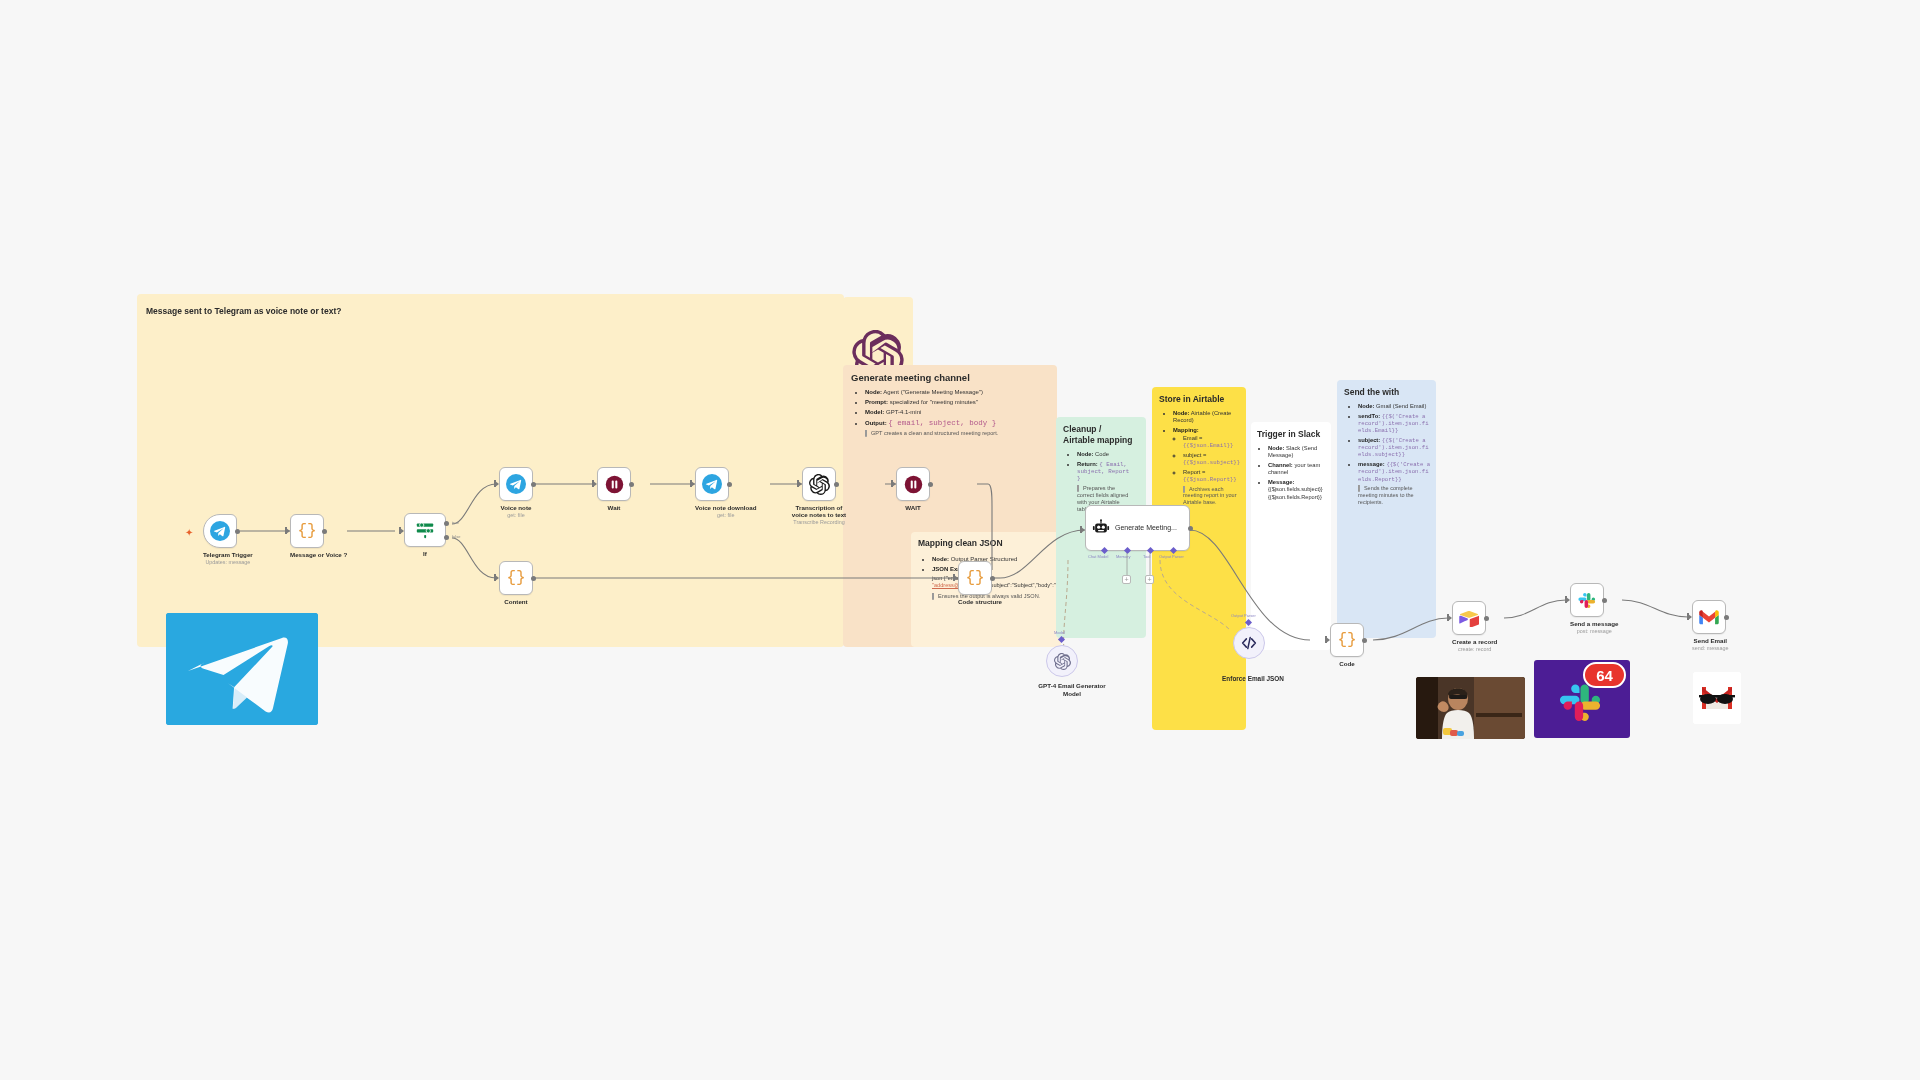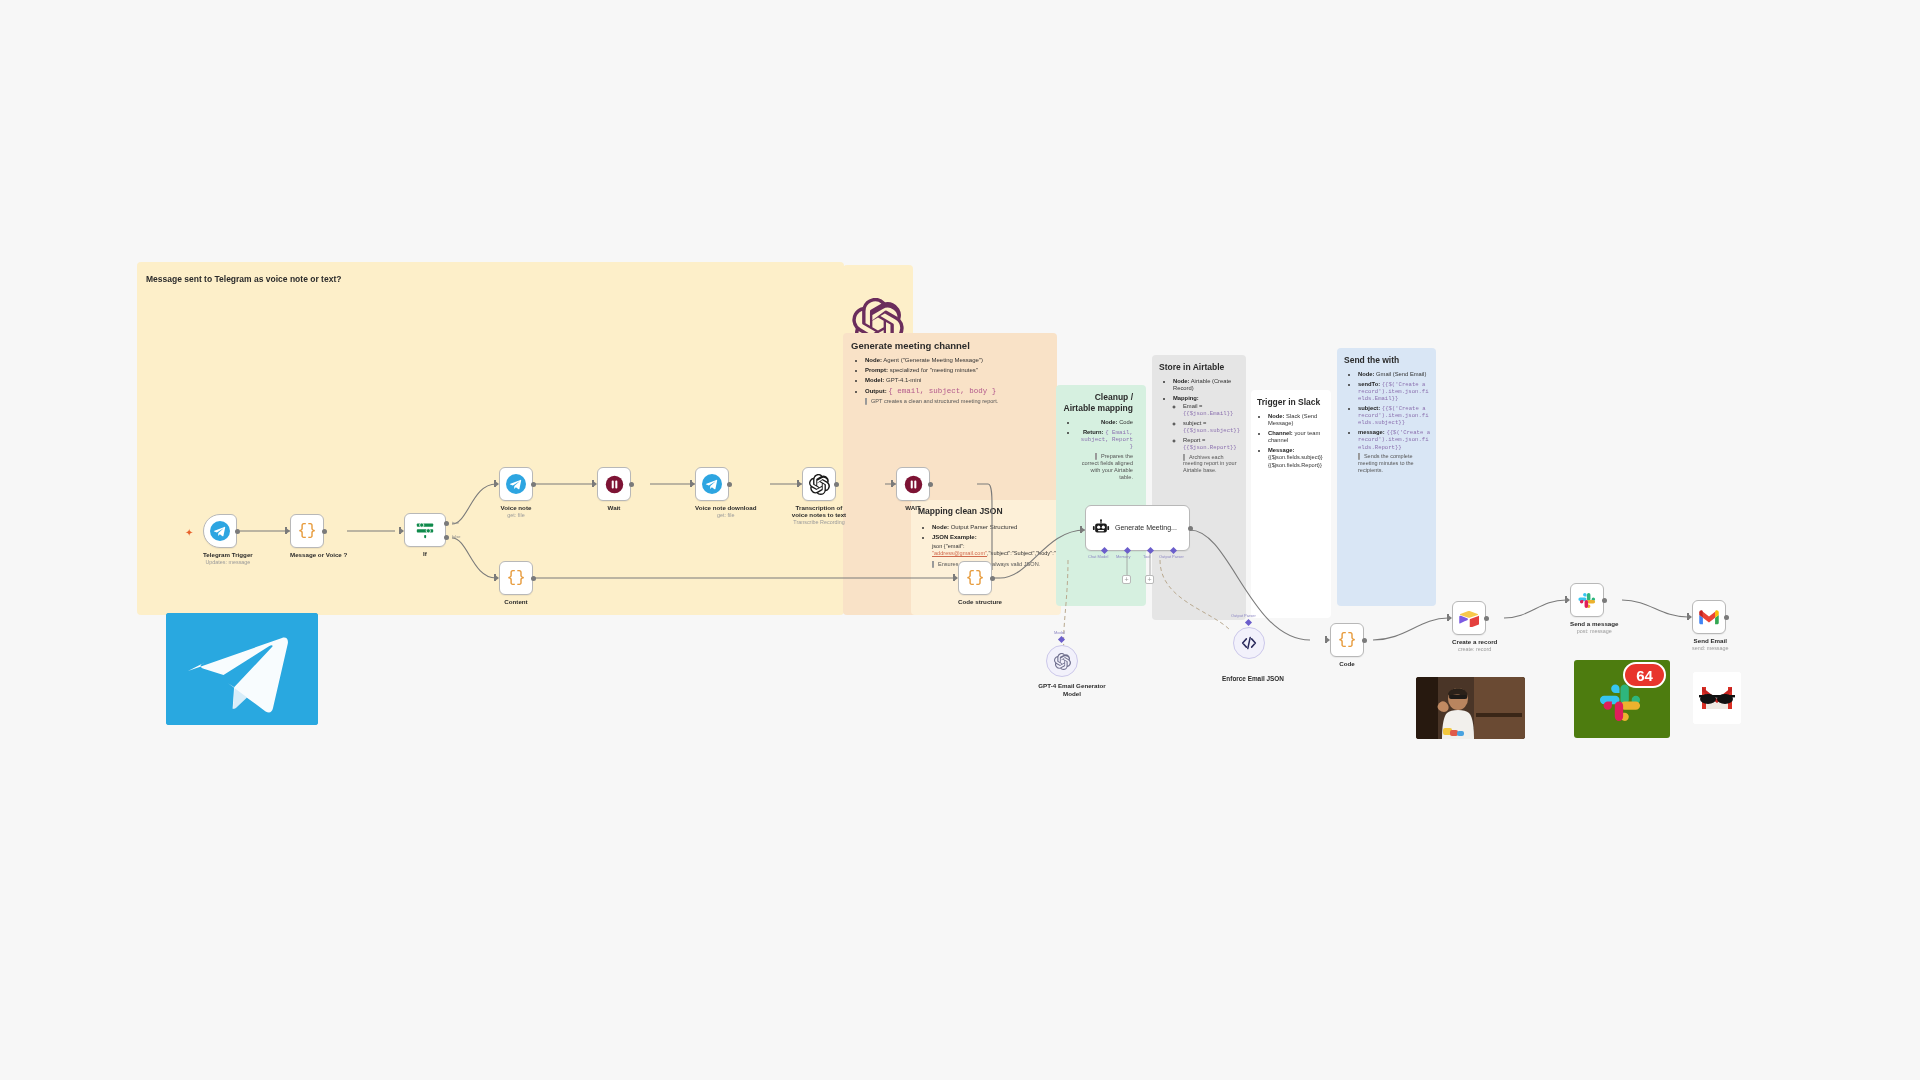--- a/index.html
+++ b/index.html
@@ -8,35 +8,35 @@
     width:1920px; height:1080px;
     background:#f7f7f7;
     font-family:"Liberation Sans", sans-serif;
     overflow:hidden;
     position:relative;
   }
   #canvas { position:absolute; inset:0; }
   .abs { position:absolute; }
 
   
-  .sticky { position:absolute; border-radius:4px; }
+  .sticky { position:absolute; border-radius:4px;margin-top:32px; }
   .sticky-title { font-weight:bold; color:#2b2b2b; }
   .sticky ul { margin:6px 0 0 0; padding-left:14px; }
   .sticky li { margin-bottom:2.5px; line-height:1.25; }
   .k { font-weight:bold; color:#1d1d1d; }
   .code { font-family:"Liberation Mono", monospace; color:#b35a8c; font-size:7.5px; }
   .codep { font-family:"Liberation Mono", monospace; color:#8a6fae; font-size:7.5px; }
   .note { color:#555; display:block; margin-top:2px; }
   .note:before { content:"▌"; color:#999; margin-right:2px; }
 
   .sn-telegram { left:137px; top:262px; width:707px; height:353px; background:#fdefc9; }
   .sn-openai   { left:843px; top:265px; width:70px;  height:118px; background:#fdefc9; }
   .sn-agent    { left:843px; top:333px; width:214px; height:282px; background:#f9e2c7; }
   .sn-cleanup  { left:1056px; top:385px; width:90px;  height:221px; background:#d6f0e0; }
-  .sn-airtable { left:1152px; top:355px; width:94px;  height:265px; background:#e5e5e5; }
+  .sn-airtable { left:1152px; top:355px; width:94px;  height:343px; background:#fde047; }
   .sn-slack    { left:1251px; top:390px; width:80px;  height:228px; background:#ffffff; }
   .sn-email    { left:1337px; top:348px; width:99px;  height:258px; background:#d9e6f5; }
 
   
   .node { position:absolute; }
   .node-box {
     width:34px; height:34px; background:#fff;
     border:1px solid #b8b8b8; border-radius:6px;
     display:flex; align-items:center; justify-content:center;
     box-shadow:0 1px 1px rgba(0,0,0,.06);
@@ -106,21 +106,21 @@
             <span>json {"email":</span>
             <span style="color:#d06a4e;text-decoration:underline;">"address@gmail.com"</span><span>,"subject":"Subject","body":"Email"}</span>
           </div>
           <span class="note" style="font-size:5.6px;margin-top:4px;">Ensures the output is always valid JSON.</span>
         </li>
       </ul>
     </div>
   </div>
 
   <div class="sticky sn-cleanup">
-    <div style="position:absolute;left:7px;top:7px;right:13px;text-align:right;">
+    <div style="position:absolute;left:7px;top:7px;right:13px;">
       <div class="sticky-title title-med" style="line-height:1.25;">Cleanup / Airtable mapping</div>
       <ul class="body-xs" style="font-size:5.8px;">
         <li><span class="k">Node:</span> <span>Code</span></li>
         <li><span class="k">Return:</span> <span class="codep" style="font-size:5.8px;">{ Email, subject, Report }</span>
           <span class="note" style="font-size:5.6px;">Prepares the correct fields aligned with your Airtable table.</span>
         </li>
       </ul>
     </div>
   </div>
 
@@ -458,21 +458,21 @@
       <path d="M32 17c2-7 16-8 19-1 1 3 0 5-1 6-2-5-13-6-16-2z" fill="#2b2119"></path>
       <rect x="33" y="18" width="18" height="4" rx="2" fill="#1e1a17"></rect>
       <path d="M31 36c4-4 18-4 22 0 4 4 5 16 5 26H26c0-10 1-22 5-26z" fill="#f2f0ec"></path>
       <path d="M22 28c3-6 8-4 10 0 2 4-1 7-4 7s-8-3-6-7z" fill="#c08a62"></path>
       <rect x="27" y="51" width="9" height="7" rx="2" fill="#f4c83c"></rect>
       <rect x="34" y="53" width="8" height="6" rx="2" fill="#e05a4a"></rect>
       <rect x="41" y="54" width="7" height="5" rx="2" fill="#4aa3e0"></rect>
     </svg>
   </div>
 
-  <div class="sticker" style="left:1574px;top:660px;width:96px;height:78px;background:#4d7c0f;text-decoration:underline;">
+  <div class="sticker" style="left:1534px;top:660px;width:96px;height:78px;background:#4c1d95;text-decoration:underline;">
     <svg width="96" height="78" viewBox="0 0 96 78">
       <g transform="translate(25,20) scale(1.9)">
         <path fill="#36c5f0" d="M8.6 2.4a2.2 2.2 0 1 0 0 4.4h2.2V4.6c0-1.2-1-2.2-2.2-2.2zm0 5.9H2.7a2.2 2.2 0 1 0 0 4.4h5.9a2.2 2.2 0 0 0 0-4.4z"></path>
         <path fill="#2eb67d" d="M21.6 10.5a2.2 2.2 0 1 0-4.4 0v2.2h2.2c1.2 0 2.2-1 2.2-2.2zm-5.9 0V4.6a2.2 2.2 0 1 0-4.4 0v5.9a2.2 2.2 0 1 0 4.4 0z"></path>
         <path fill="#ecb22e" d="M13.5 21.6a2.2 2.2 0 1 0 0-4.4h-2.2v2.2c0 1.2 1 2.2 2.2 2.2zm0-5.9h5.9a2.2 2.2 0 1 0 0-4.4h-5.9a2.2 2.2 0 1 0 0 4.4z"></path>
         <path fill="#e01e5a" d="M2.4 13.5a2.2 2.2 0 1 0 4.4 0v-2.2H4.6c-1.2 0-2.2 1-2.2 2.2zm5.9 0v5.9a2.2 2.2 0 1 0 4.4 0v-5.9a2.2 2.2 0 1 0-4.4 0z"></path>
       </g>
     </svg>
     <div style="position:absolute;left:49px;top:2px;width:43px;height:26px;border-radius:13px;background:#e8342c;border:2.5px solid #fff;display:flex;align-items:center;justify-content:center;color:#fff;font-size:15px;font-weight:bold;">64</div>
   </div>

